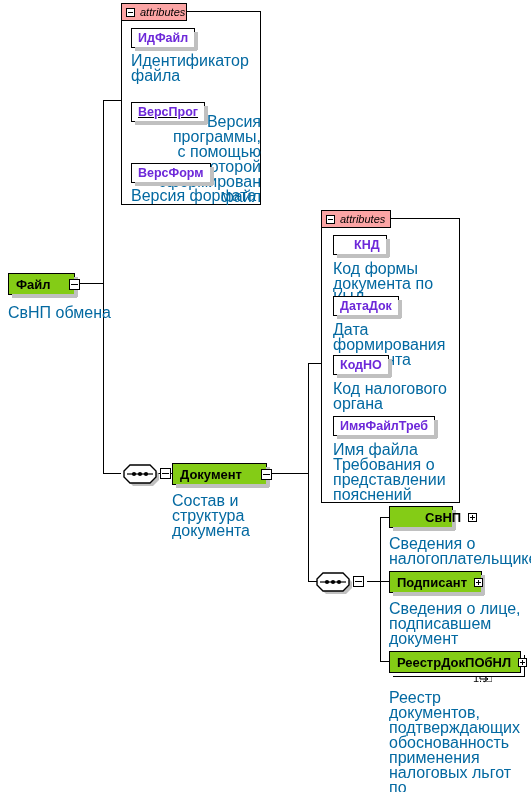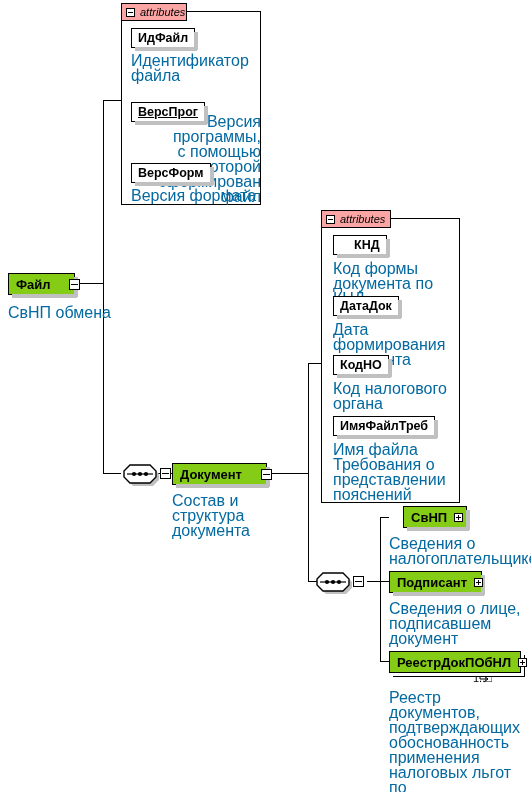--- a/index.html
+++ b/index.html
@@ -136,21 +136,21 @@
     height: 20px;
     display: flex;
     align-items: center;
     justify-content: center;
     padding: 0 6px;
     z-index: 2;
   }
   .attr-box .attr-label {
     font-weight: bold;
     font-size: 12.5px;
-    color: #000000;
+    color: #6d28d9;
     white-space: nowrap;
     line-height: 1;
   }
   .attr-box::after {
     content: "";
     position: absolute;
     left: 3px;
     top: 100%;
     width: 100%;
     height: 4px;
@@ -325,21 +325,21 @@
     <polygon points="3,9 9,3 29,3 35,9 35,15 29,21 9,21 3,15" fill="#c0c0c0" transform="translate(3,3)"></polygon>
     <polygon points="3,9 9,3 29,3 35,9 35,15 29,21 9,21 3,15" fill="#ffffff" stroke="#000000" stroke-width="1.4"></polygon>
     <line x1="6" y1="12" x2="32" y2="12" stroke="#000000" stroke-width="1.2"></line>
     <circle cx="13" cy="12" r="2.1" fill="#000000"></circle>
     <circle cx="19" cy="12" r="2.1" fill="#000000"></circle>
     <circle cx="25" cy="12" r="2.1" fill="#000000"></circle>
   </svg>
 </div>
 <span class="stub" style="left:353px; top:576px;"></span>
 
-<div class="node shadow" style="left:403px; top:506px; width:64px;">
+<div class="node shadow" style="left:389px; top:506px; width:64px;padding-left:28px;">
   <span class="node-label">СвНП</span>
   <span class="toggle plus node-toggle"></span>
 </div>
 <div class="desc" style="left:389px; top:536px; width:140px;">Сведения о
 налогоплательщике</div>
 
 <div class="node shadow" style="left:389px; top:571px; width:93px;">
   <span class="node-label">Подписант</span>
   <span class="toggle plus node-toggle"></span>
 </div>

